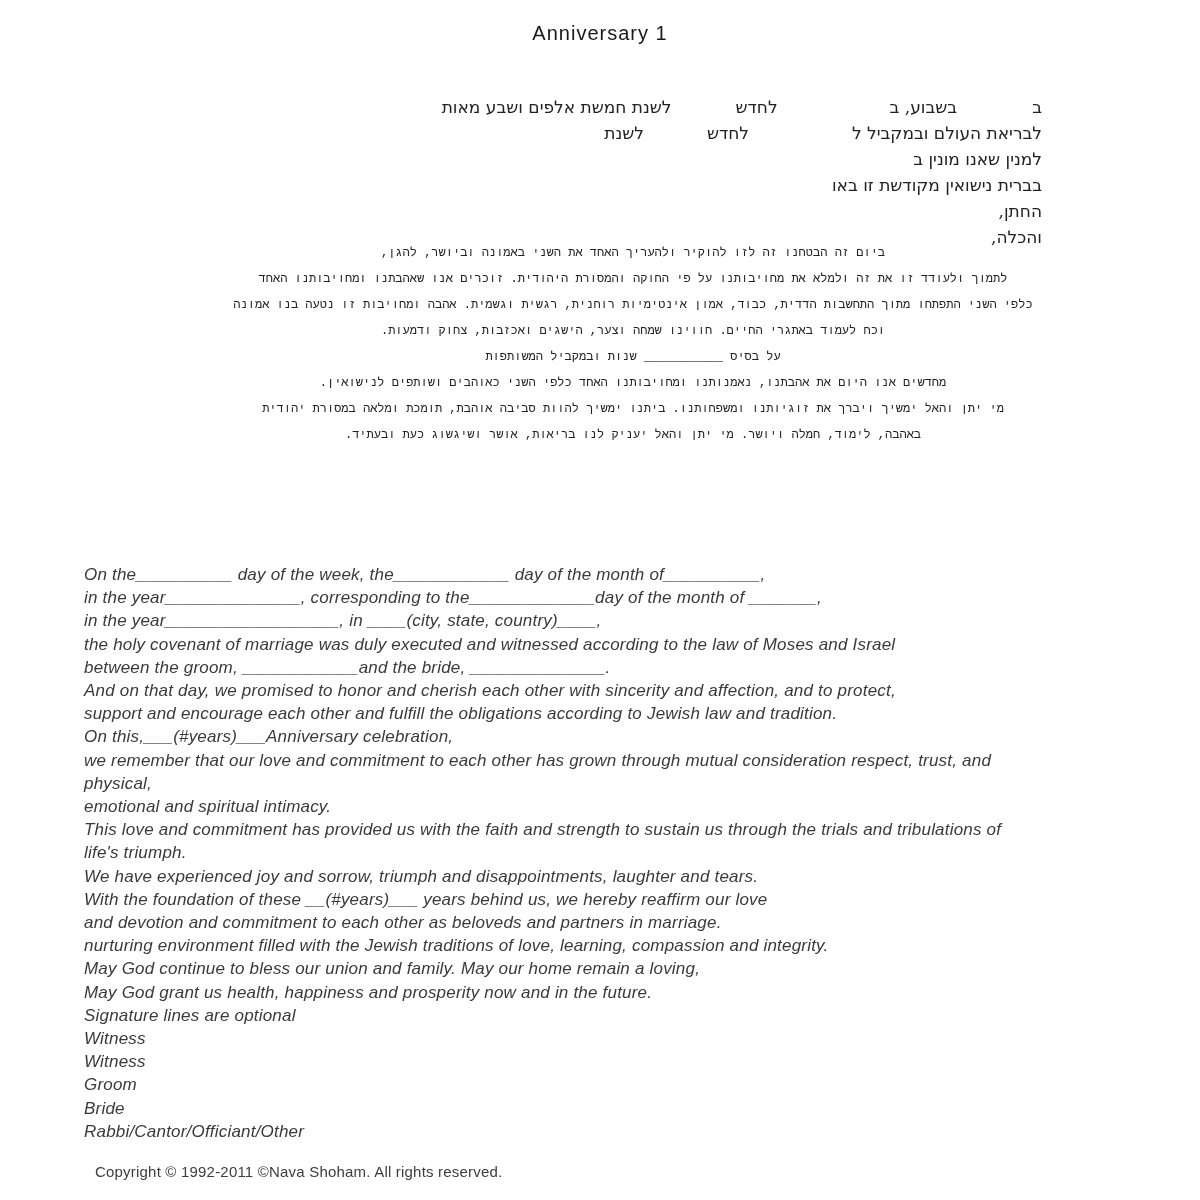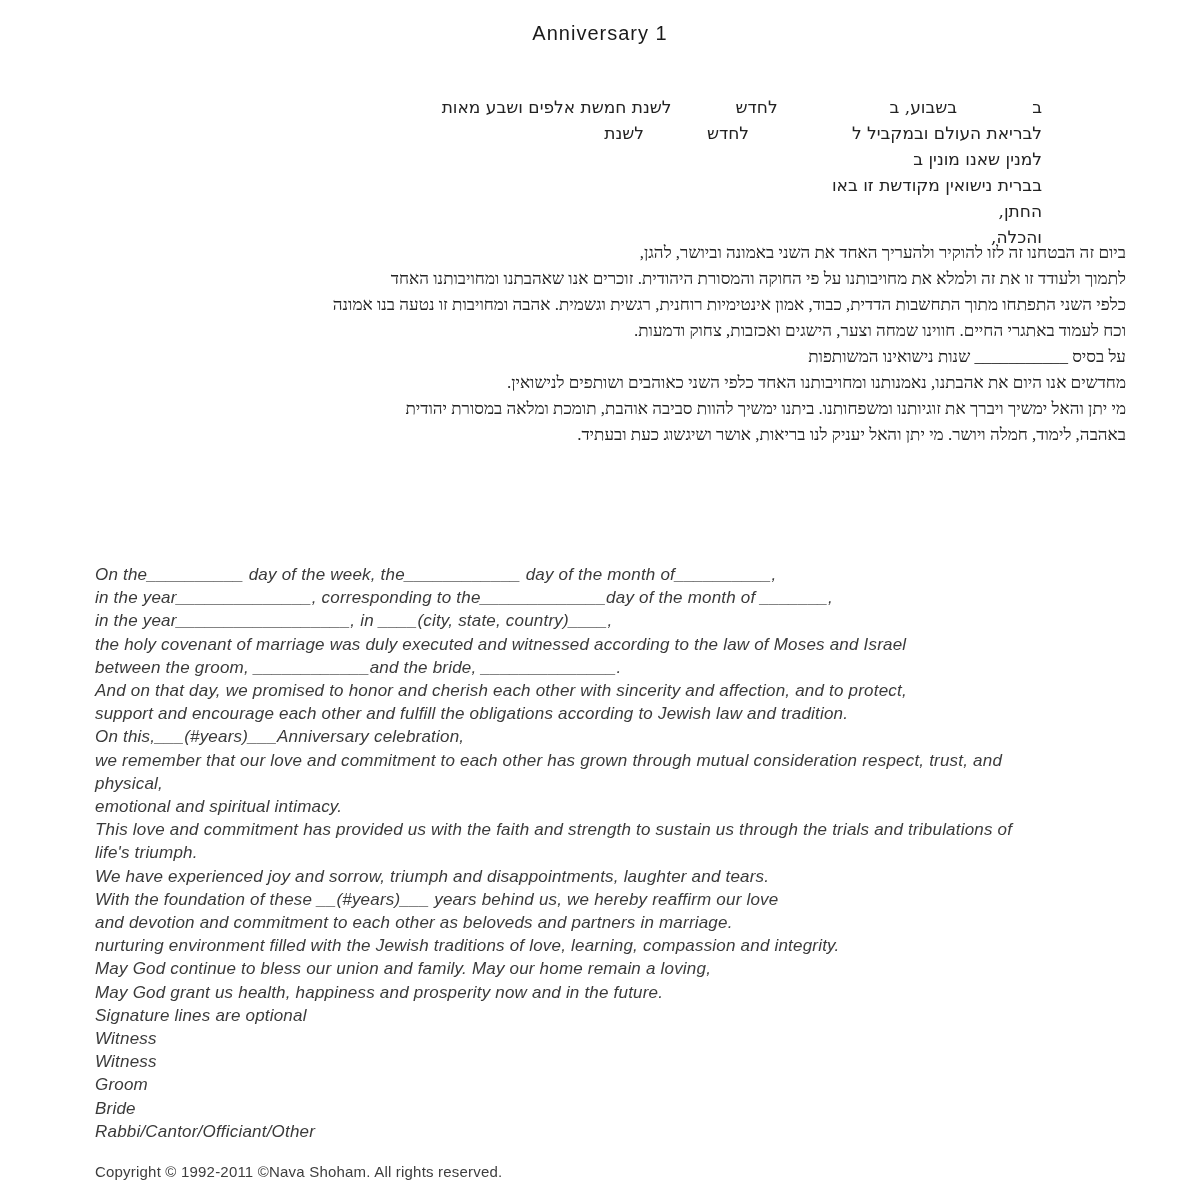--- a/index.html
+++ b/index.html
@@ -43,31 +43,31 @@
   .sp-c { width: 64px; }
   .sp-d { width: 103px; }
   .sp-e { width: 63px; }
   
   .heb-para {
     position: absolute;
     top: 240px;
     left: 140px;
     width: 986px;
     direction: rtl;
-    text-align: right;
-    font-family: Liberation Serif, serif;
-    font-size: 17px;
+    text-align: center;
+    font-family: Liberation Mono, monospace;
+    font-size: 12px;
     line-height: 26px;
     color: #222;
   }
   
   .eng {
     position: absolute;
     top: 563px;
-    left: 95px;
+    left: 84px;
     width: 1060px;
     font-family: "Liberation Sans", sans-serif;
     font-style: italic;
     font-size: 17px;
     line-height: 23.2px;
     letter-spacing: 0.2px;
     color: #3a3a3a;
   }
   .eng-line { min-height: 23.2px; white-space: nowrap; }
   .copyright {
@@ -94,21 +94,21 @@
     <div class="heb-row">בברית נישואין מקודשת זו באו</div>
     <div class="heb-row">החתן,</div>
     <div class="heb-row">והכלה,</div>
   </div>
 
   <div class="heb-para">
     <div>ביום זה הבטחנו זה לזו להוקיר ולהעריך האחד את השני באמונה וביושר, להגן,</div>
     <div>לתמוך ולעודד זו את זה ולמלא את מחויבותנו על פי החוקה והמסורת היהודית. זוכרים אנו שאהבתנו ומחויבותנו האחד</div>
     <div>כלפי השני התפתחו מתוך התחשבות הדדית, כבוד, אמון אינטימיות רוחנית, רגשית וגשמית. אהבה ומחויבות זו נטעה בנו אמונה</div>
     <div>וכח לעמוד באתגרי החיים. חווינו שמחה וצער, הישגים ואכזבות, צחוק ודמעות.</div>
-    <div>על בסיס ___________ שנות נישואינו המשותפות</div>
+    <div>על בסיס ___________ שנות ובמקביל המשותפות</div>
     <div>מחדשים אנו היום את אהבתנו, נאמנותנו ומחויבותנו האחד כלפי השני כאוהבים ושותפים לנישואין.</div>
     <div>מי יתן והאל ימשיך ויברך את זוגיותנו ומשפחותנו. ביתנו ימשיך להוות סביבה אוהבת, תומכת ומלאה במסורת יהודית</div>
     <div>באהבה, לימוד, חמלה ויושר. מי יתן והאל יעניק לנו בריאות, אושר ושיגשוג כעת ובעתיד.</div>
   </div>
 
   <div class="eng">
     <div class="eng-line">On the__________ day of the week, the____________ day of the month of__________,</div>
     <div class="eng-line">in the year______________, corresponding to the_____________day of the month of _______,</div>
     <div class="eng-line">in the year__________________, in ____(city, state, country)____,</div>
     <div class="eng-line">the holy covenant of marriage was duly executed and witnessed according to the law of Moses and Israel</div>

